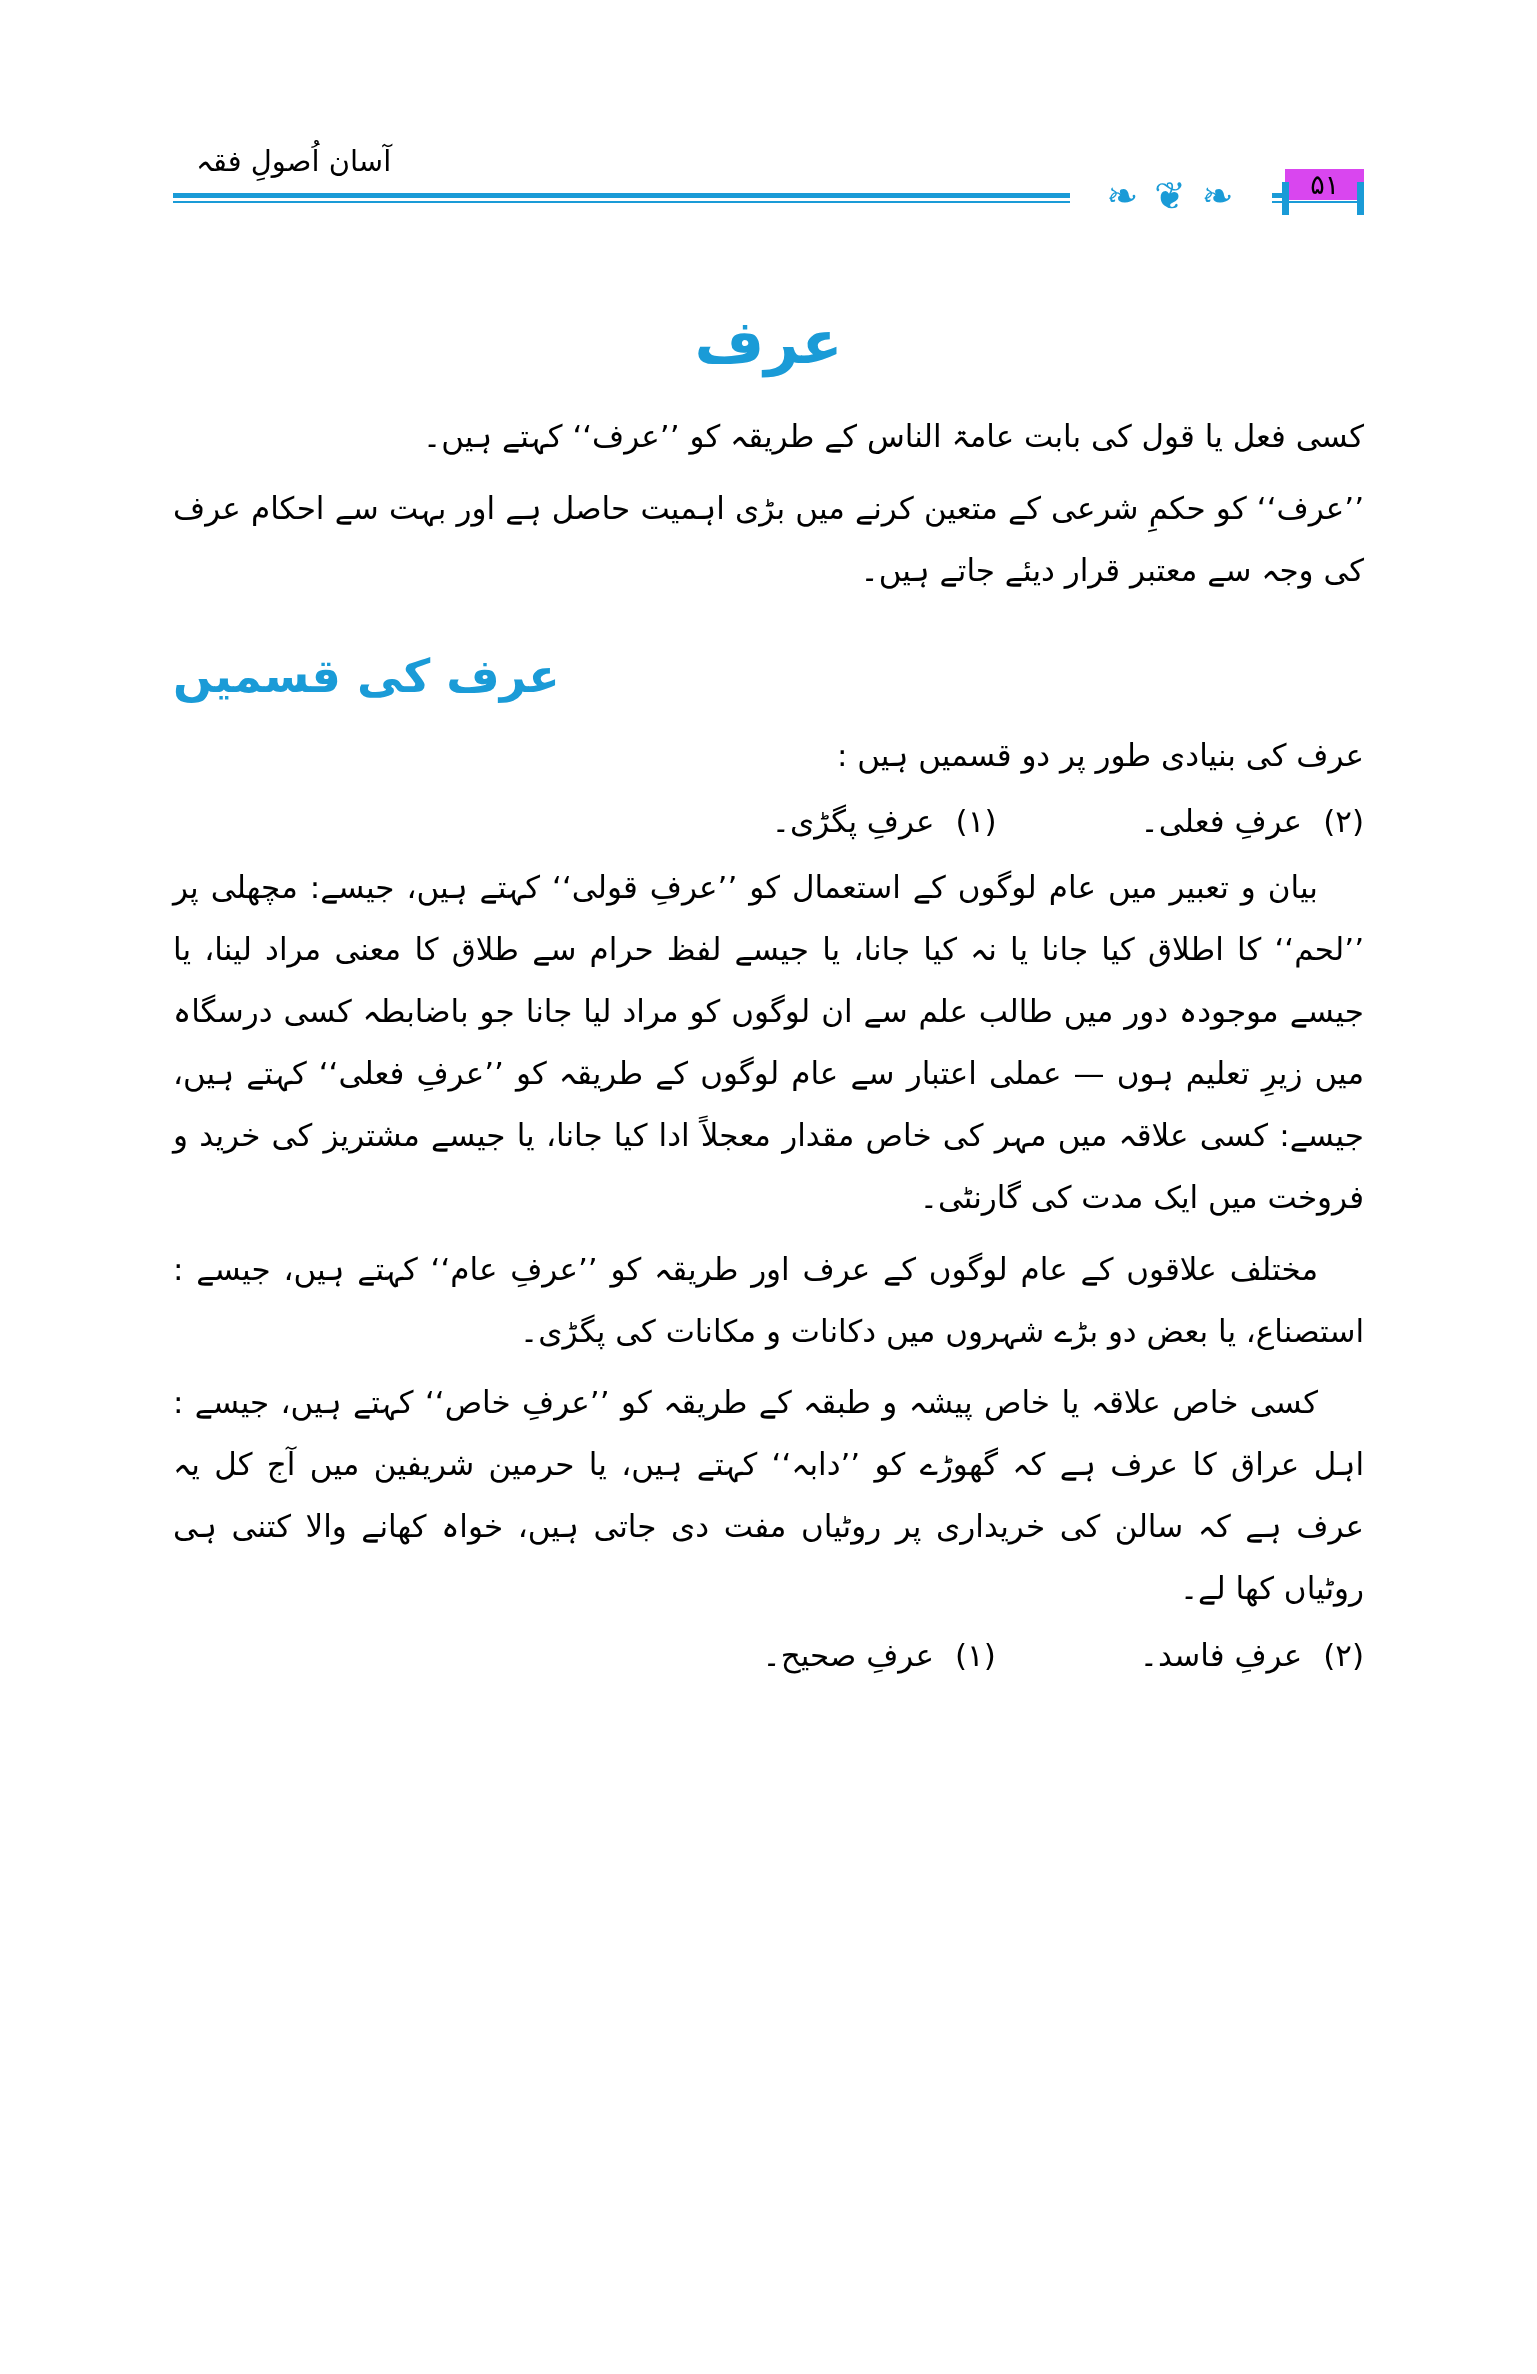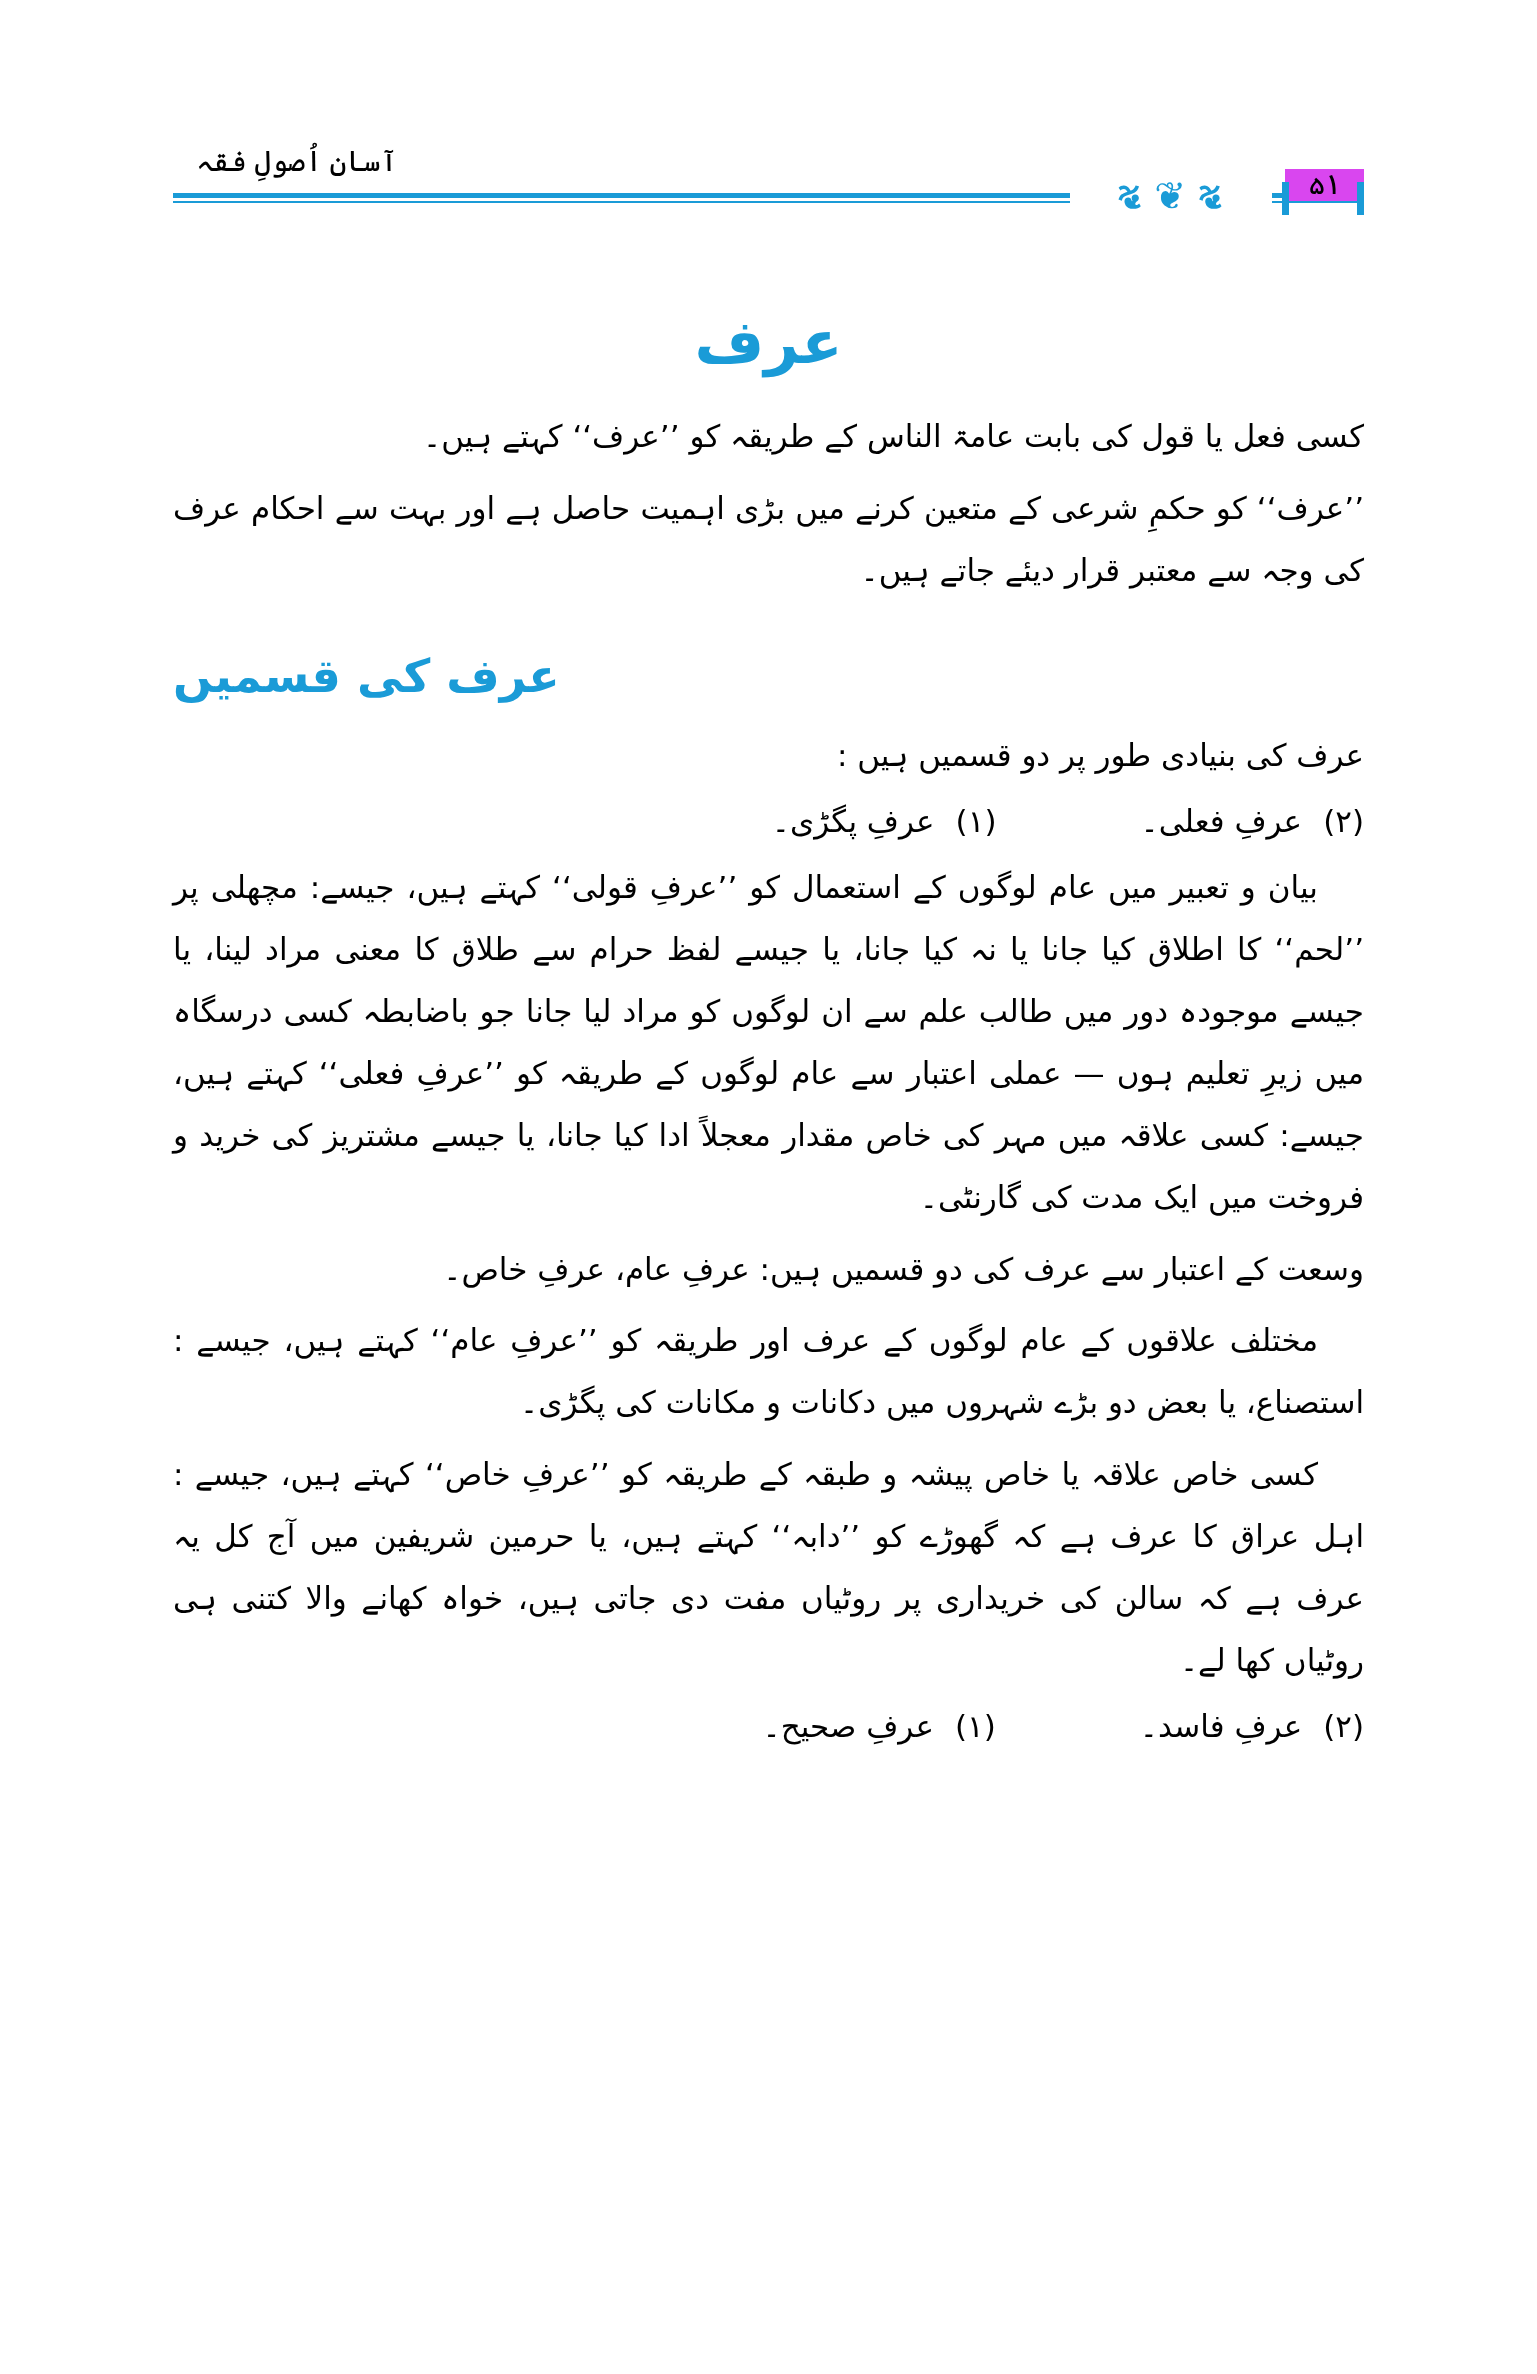--- a/index.html
+++ b/index.html
@@ -20,21 +20,20 @@
     position: absolute;
     left: 173px;
     right: 173px;
     top: 144px;
   }
 
   
   .header {
     position: relative;
     height: 106px;
-    font-family: Liberation Serif, serif;
   }
   .book-title {
     text-align: left;
     direction: rtl;
     font-size: 29px;
     color: #000000;
     padding-left: 23px;
     padding-bottom: 9.6px;
     letter-spacing: 0px;
     white-space: nowrap;
@@ -183,21 +182,20 @@
     <div class="list-row">
       <span class="item second">
         <span class="num">(۲)</span><span>عرفِ فعلی۔</span>
       </span>
       <span class="item first">
         <span class="num">(۱)</span><span>عرفِ پگڑی۔</span>
       </span>
     </div>
 
     <p class="para right-last indent">بیان و تعبیر میں عام لوگوں کے استعمال کو ’’عرفِ قولی‘‘ کہتے ہیں، جیسے: مچھلی پر ’’لحم‘‘ کا اطلاق کیا جانا یا نہ کیا جانا، یا جیسے لفظ حرام سے طلاق کا معنی مراد لینا، یا جیسے موجودہ دور میں طالب علم سے ان لوگوں کو مراد لیا جانا جو باضابطہ کسی درسگاہ میں زیرِ تعلیم ہوں — عملی اعتبار سے عام لوگوں کے طریقہ کو ’’عرفِ فعلی‘‘ کہتے ہیں، جیسے: کسی علاقہ میں مہر کی خاص مقدار معجلاً ادا کیا جانا، یا جیسے مشتریز کی خرید و فروخت میں ایک مدت کی گارنٹی۔</p>
-    <p class="para right-last">وسعت کے اعتبار سے عرف کی دو قسمیں ہیں: عرفِ عام، عرفِ خاص۔</p>
     <p class="para right-last indent">مختلف علاقوں کے عام لوگوں کے عرف اور طریقہ کو ’’عرفِ عام‘‘ کہتے ہیں، جیسے : استصناع، یا بعض دو بڑے شہروں میں دکانات و مکانات کی پگڑی۔</p>
     <p class="para right-last indent">کسی خاص علاقہ یا خاص پیشہ و طبقہ کے طریقہ کو ’’عرفِ خاص‘‘ کہتے ہیں، جیسے : اہل عراق کا عرف ہے کہ گھوڑے کو ’’دابہ‘‘ کہتے ہیں، یا حرمین شریفین میں آج کل یہ عرف ہے کہ سالن کی خریداری پر روٹیاں مفت دی جاتی ہیں، خواہ کھانے والا کتنی ہی روٹیاں کھا لے۔</p>
 
     <div class="list-row">
       <span class="item second">
         <span class="num">(۲)</span><span>عرفِ فاسد۔</span>
       </span>
       <span class="item first">
         <span class="num">(۱)</span><span>عرفِ صحیح۔</span>
       </span>

